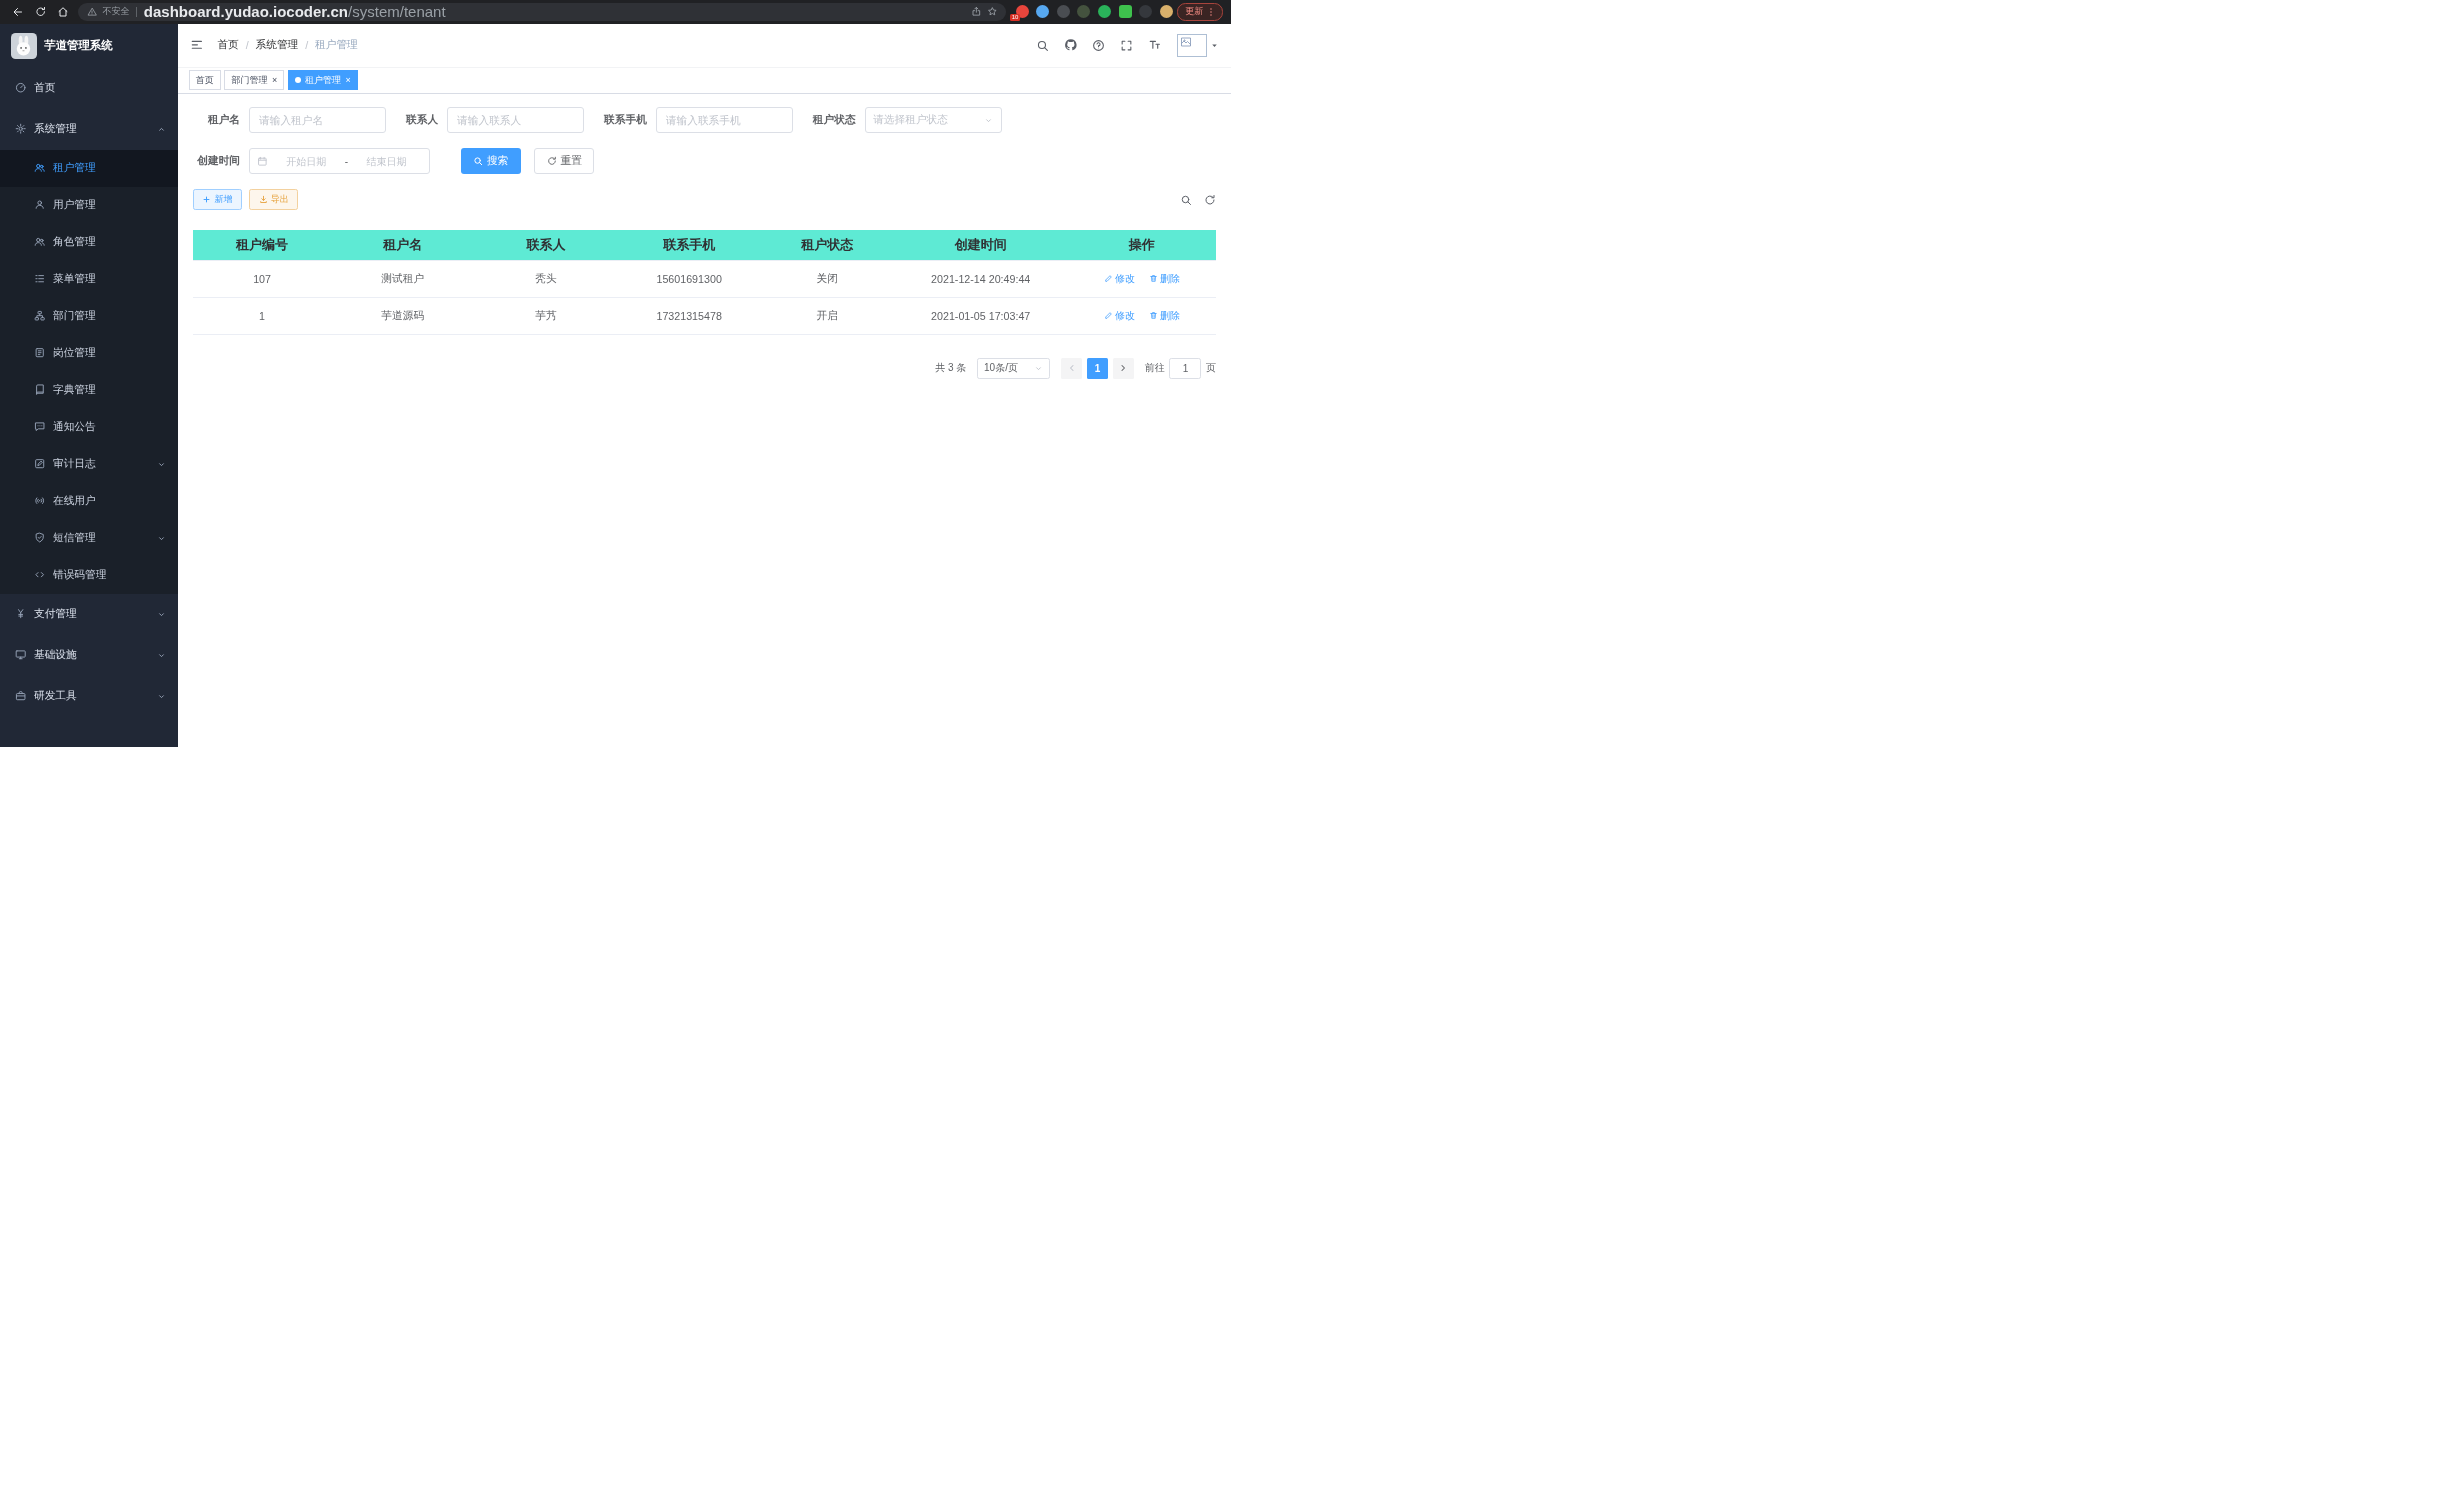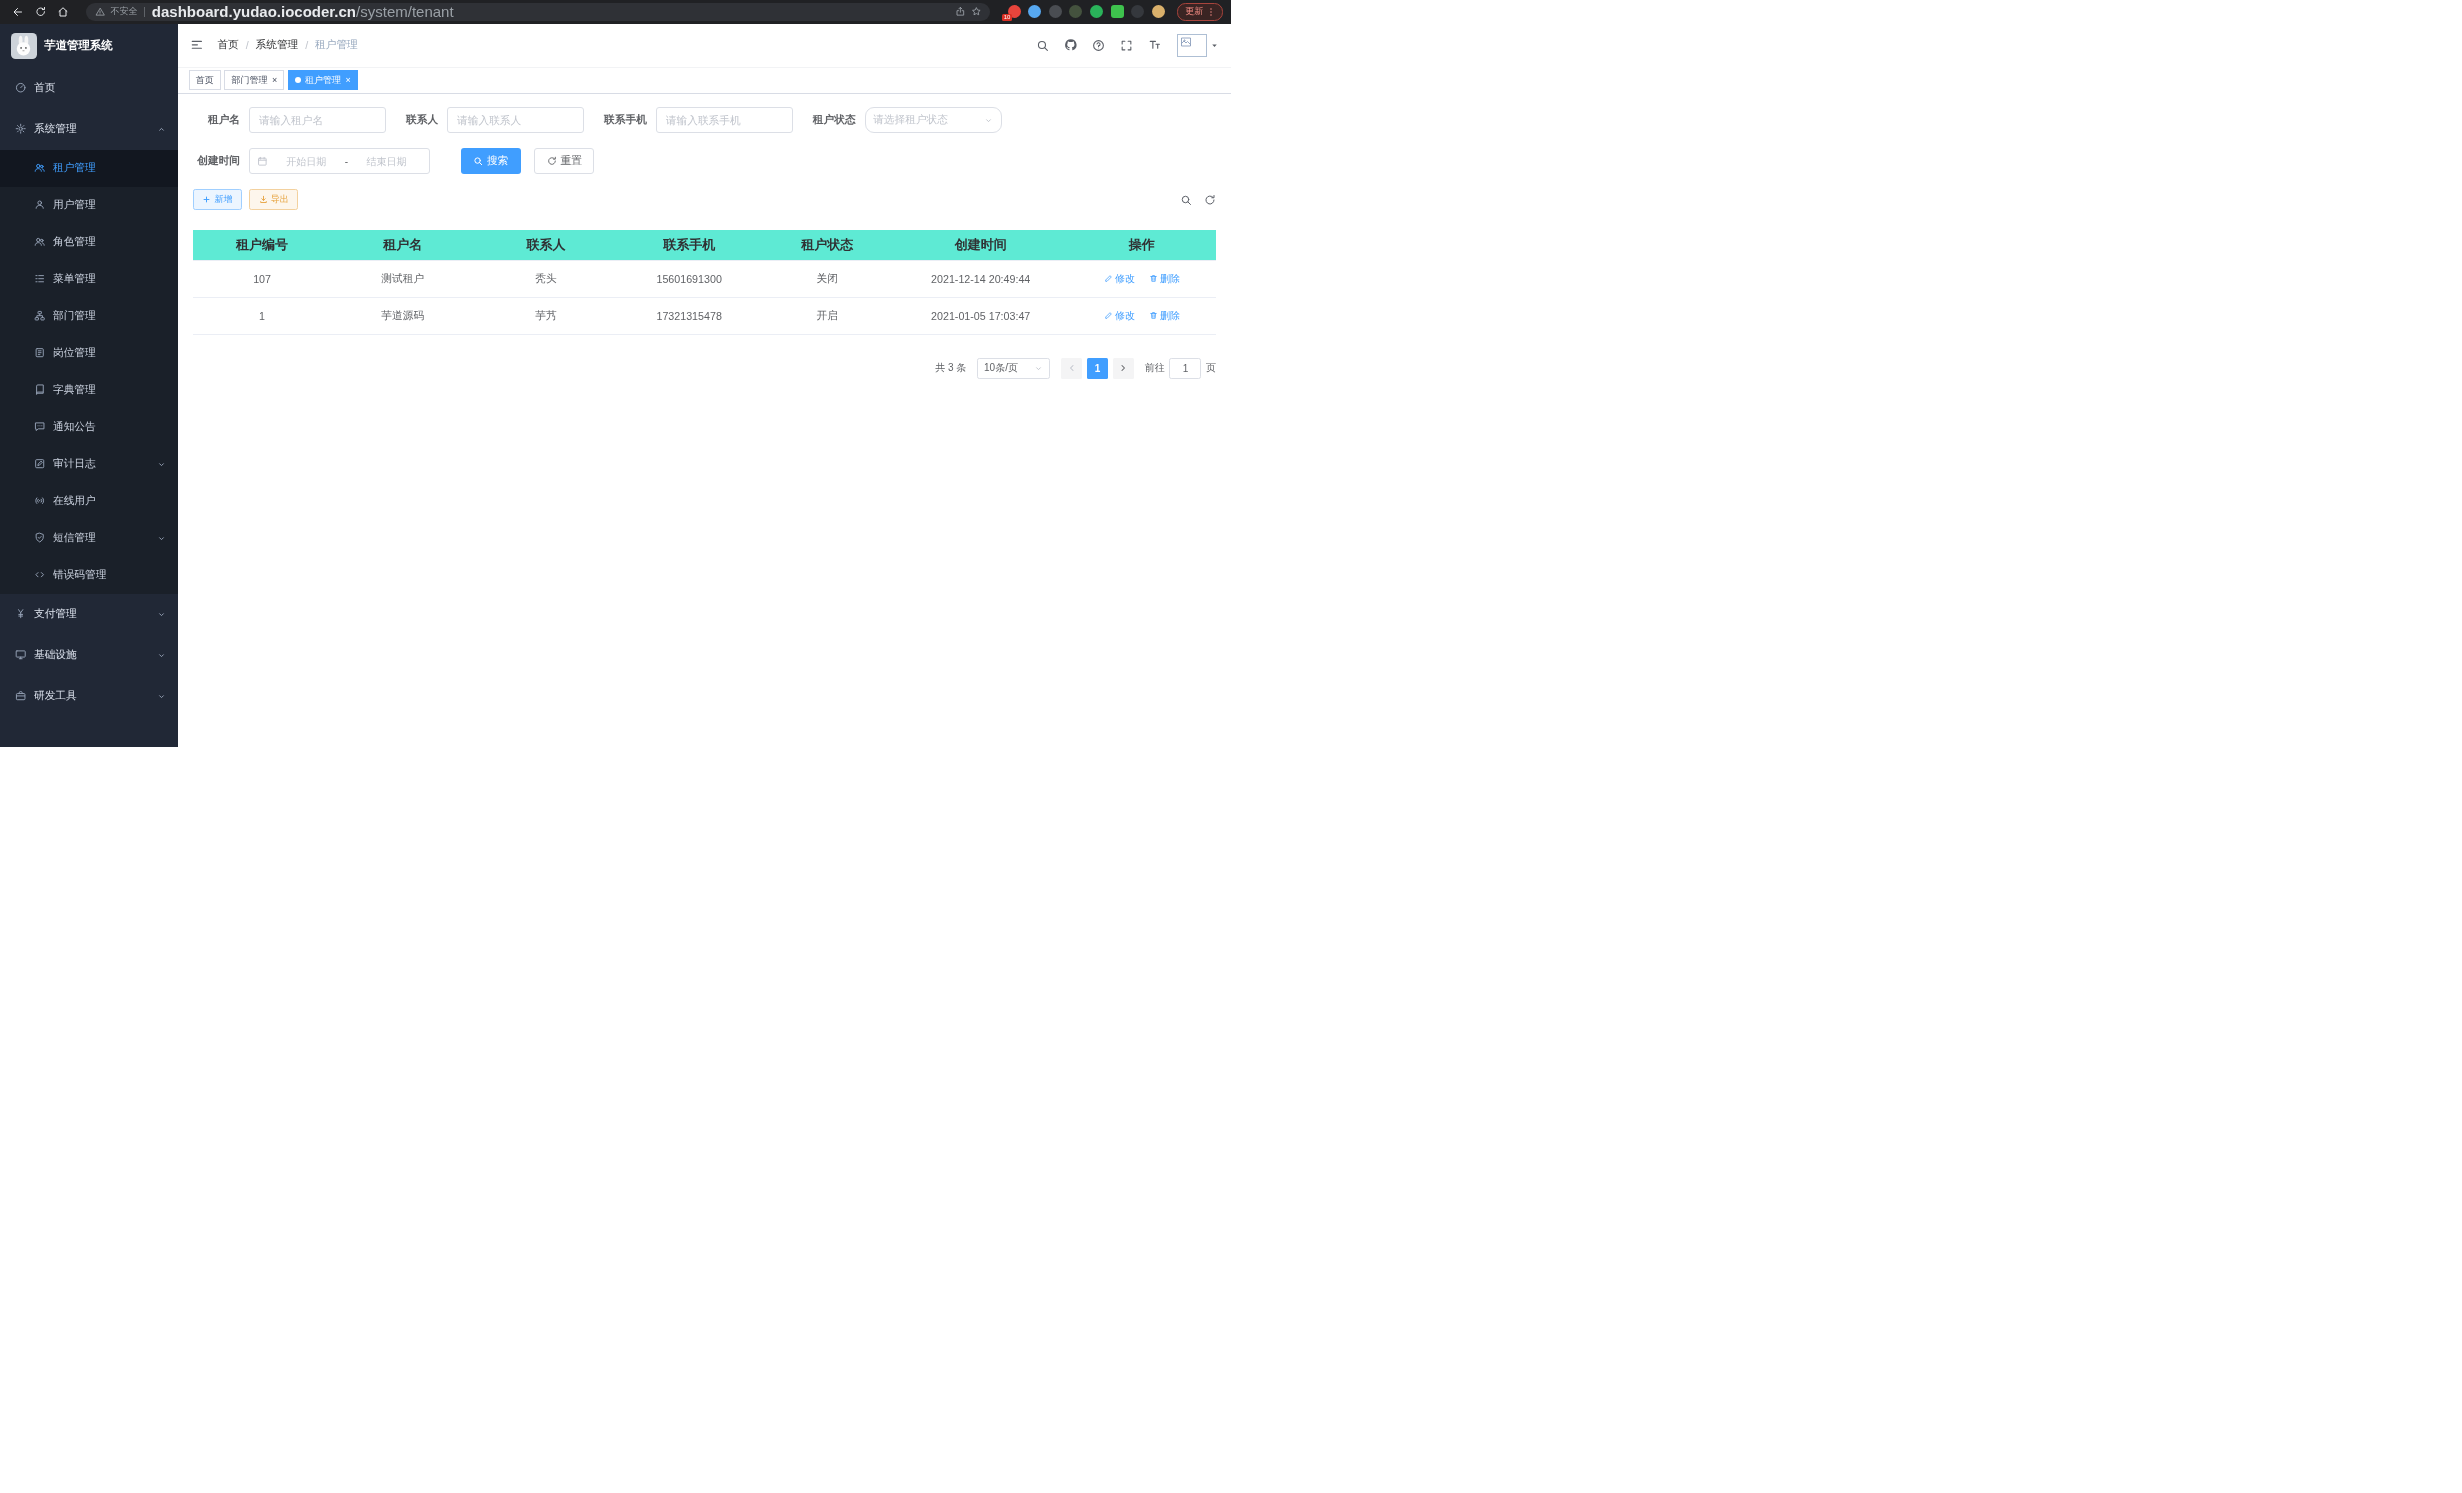--- a/index.html
+++ b/index.html
@@ -8,21 +8,21 @@
   .screen { width:1231px; height:747px; position:relative; background:#fff; display:flex; flex-direction:column; }
 
   
   .ic { display:inline-flex; flex:none; }
   .ic svg { width:100%; height:100%; display:block; }
   .ic-12{width:9px;height:9px} .ic-13{width:10px;height:10px} .ic-14{width:10.7px;height:10.7px}
   .ic-15{width:11.4px;height:11.4px} .ic-16{width:12px;height:12px} .ic-17{width:13px;height:13px}
   .ic-18{width:13.7px;height:13.7px}
 
   
-  .browser-bar { height:23.6px; background:#202124; display:flex; align-items:center; padding:0 7.6px; gap:8px; flex:none; }
+  .browser-bar { height:23.6px; background:#202124; display:flex; align-items:center; padding:0 7.6px; gap:0; flex:none; }
   .b-nav { display:flex; align-items:center; gap:10.7px; color:#e8eaed; padding:0 4.6px; }
   .address-bar { flex:1; height:17.5px; background:#2f3136; border-radius:9px; display:flex; align-items:center; padding:0 9px; gap:5.3px; margin:0 4.6px; min-width:0; }
   .warn { color:#9aa0a6; }
   .sec-label { color:#9aa0a6; font-size:9px; }
   .addr-divider { width:0.8px; height:10px; background:#5f6368; margin:0 1.5px; }
   .url { font-size:15px; color:#e8eaed; white-space:nowrap; overflow:hidden; }
   .url .path { color:#9aa0a6; }
   .addr-spacer { flex:1; }
   .addr-ic { color:#9aa0a6; }
   .extensions { display:flex; align-items:center; gap:7.6px; padding:0 4.6px; }
@@ -74,21 +74,21 @@
   .tag-close { margin-left:4.6px; font-size:9px; line-height:1; cursor:pointer; }
 
   
   .content { flex:1; padding:13.7px 15px; overflow:hidden; }
   .filter-row { display:flex; align-items:center; margin-bottom:15px; }
   .fgroup { display:flex; align-items:center; margin-right:20px; }
   .flabel { font-size:10.7px; color:#606266; font-weight:700; margin-right:9px; white-space:nowrap; }
   .flabel-fixed { width:47px; text-align:right; }
   .input { height:26px; width:137px; border:0.8px solid #dcdfe6; border-radius:3px; padding:0 9px; font-size:10.7px; color:#606266; background:#fff; outline:none; font-family:inherit; }
   .input::placeholder { color:#c0c4cc; }
-  .select { width:137px; height:26px; border:0.8px solid #dcdfe6; border-radius:9px; display:flex; align-items:center; justify-content:space-between; padding:0 7.6px; color:#c0c4cc; font-size:10.7px; background:#fff; cursor:pointer; }
+  .select { width:137px; height:26px; border:0.8px solid #dcdfe6; border-radius:3px; display:flex; align-items:center; justify-content:space-between; padding:0 7.6px; color:#c0c4cc; font-size:10.7px; background:#fff; cursor:pointer; }
   .select .sel-caret { color:#c0c4cc; }
   .date-range { width:181px; height:26px; border:0.8px solid #dcdfe6; border-radius:3px; display:flex; align-items:center; padding:0 6.9px; gap:3px; background:#fff; }
   .date-range .cal { color:#c0c4cc; }
   .date-range input { border:none; outline:none; flex:1; min-width:0; text-align:center; font-size:10px; color:#606266; font-family:inherit; background:transparent; }
   .date-range input::placeholder { color:#c0c4cc; }
   .date-sep { color:#606266; font-size:10px; }
 
   .btn { display:inline-flex; align-items:center; justify-content:center; gap:3.8px; border-radius:3px; cursor:pointer; font-size:10.7px; border:0.8px solid transparent; font-family:inherit; }
   .btn-primary { background:#409eff; color:#fff; height:26px; padding:0 11.4px; margin-left:10.7px; }
   .btn-default { background:#fff; border-color:#dcdfe6; color:#606266; height:26px; padding:0 11.4px; margin-left:13.7px; }

